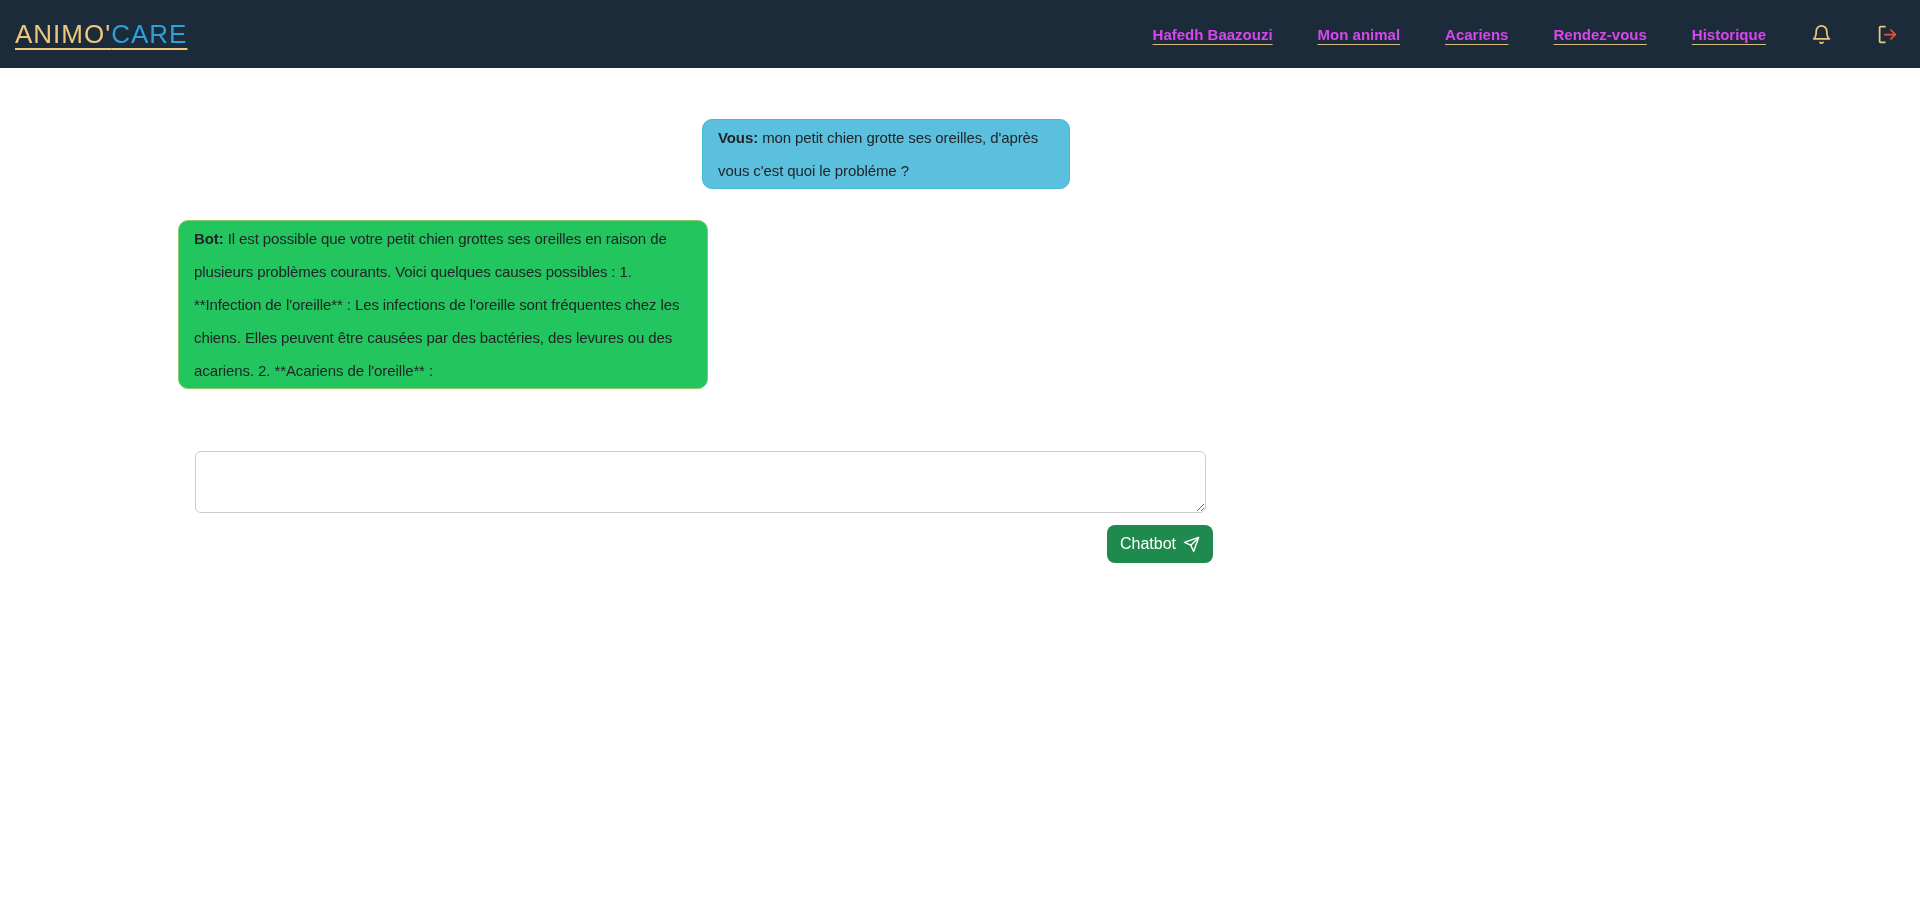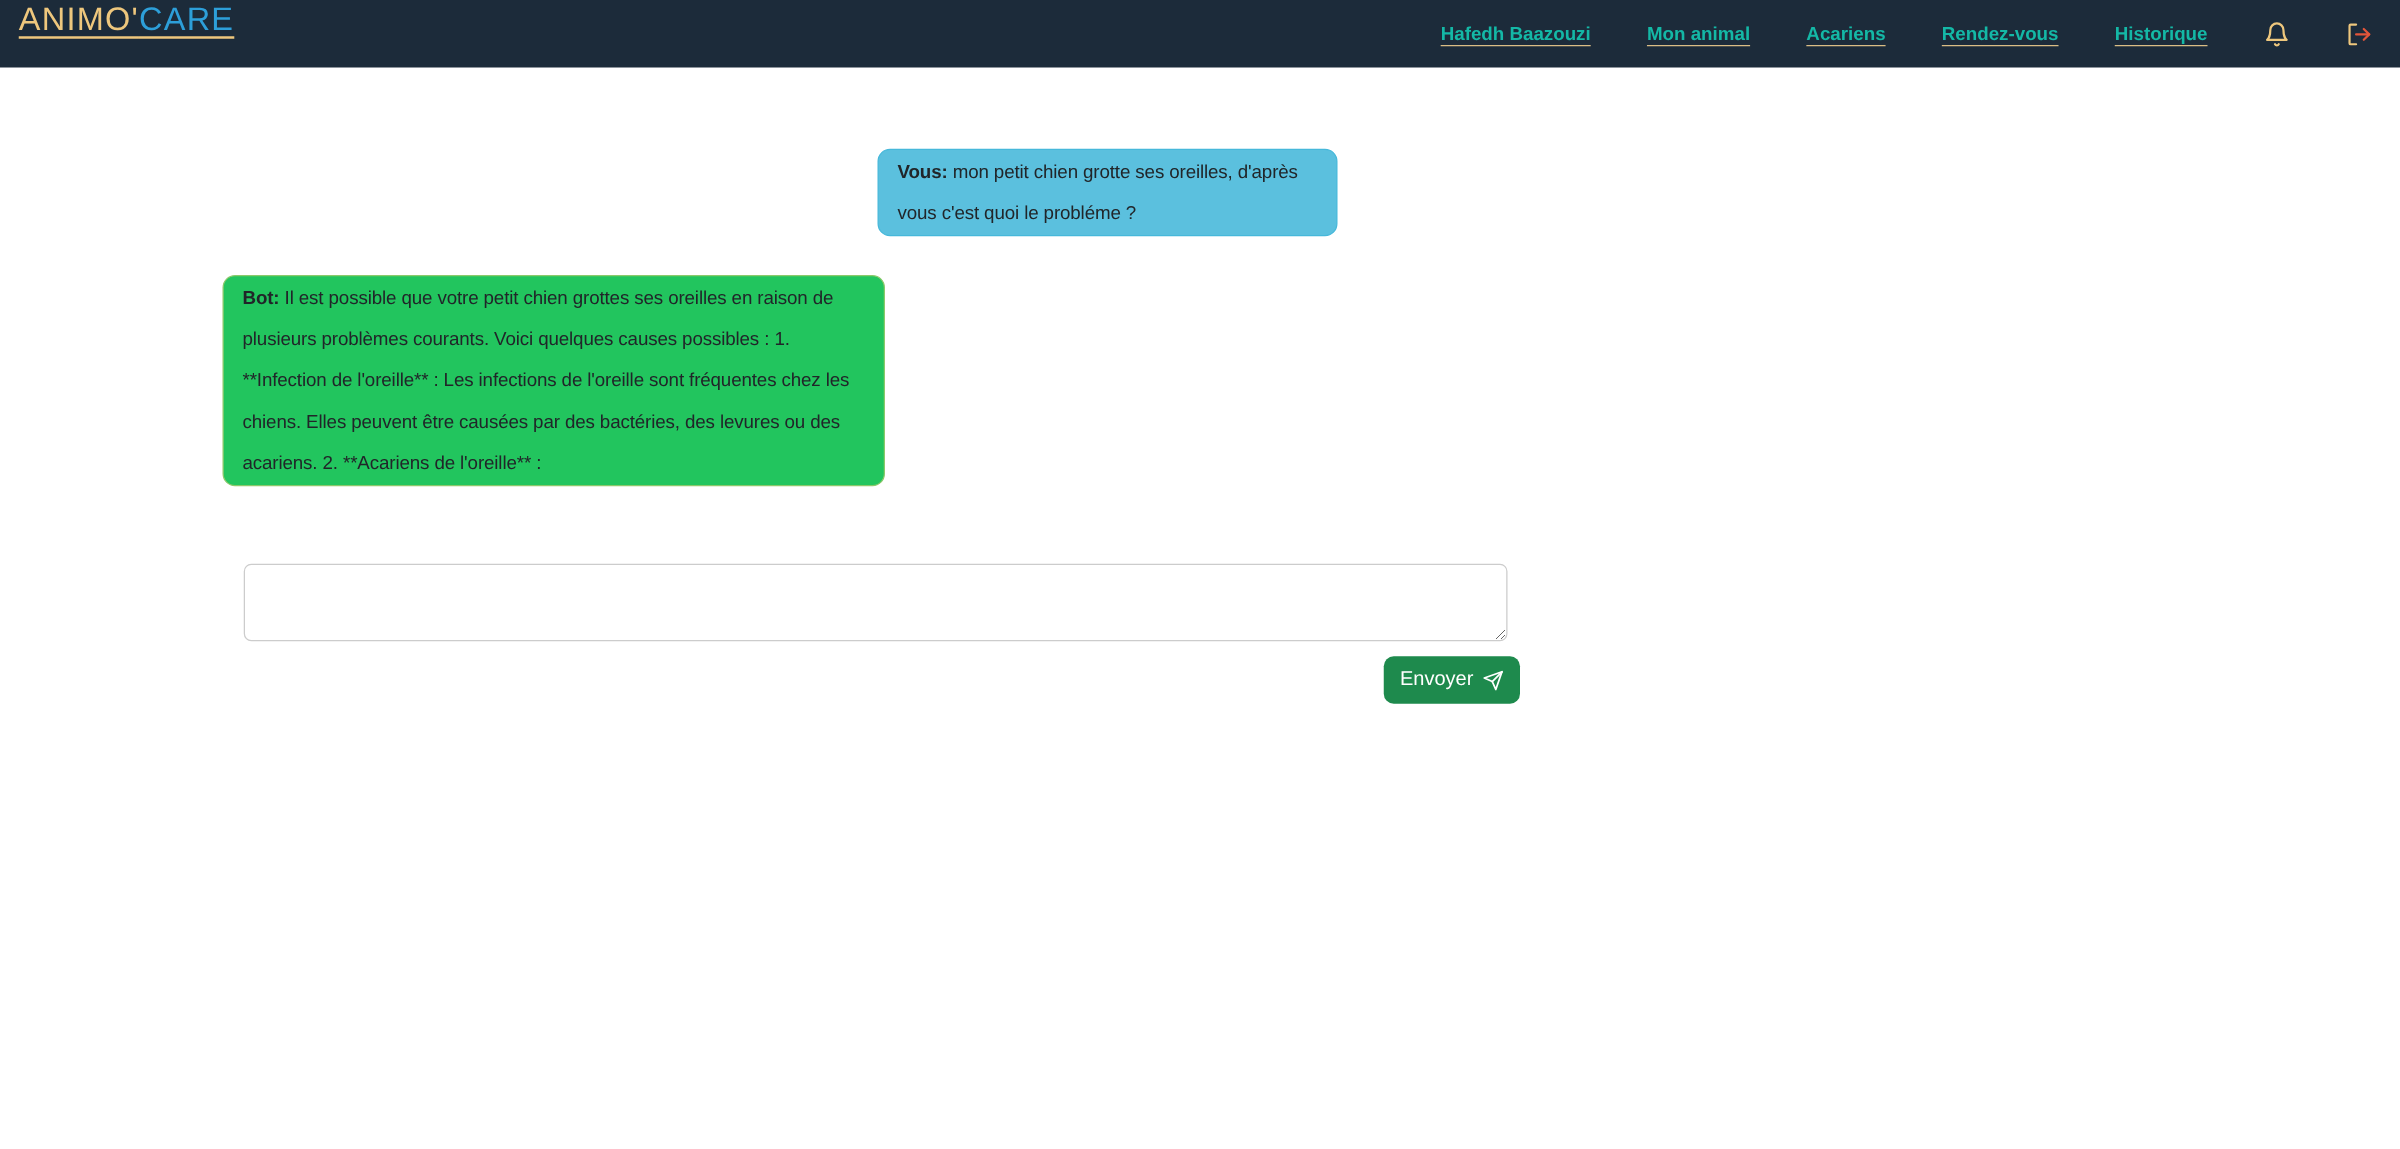--- a/index.html
+++ b/index.html
@@ -5,35 +5,35 @@
   * { margin: 0; padding: 0; box-sizing: border-box; }
   html, body {
     width: 1920px; height: 919px;
     background: #ffffff;
     font-family: "Liberation Sans", sans-serif;
     overflow: hidden;
   }
 
   
   .navbar {
-    position: absolute; left: 0; top: 0; width: 1920px; height: 54px;
+    position: absolute; left: 0; top: 0; width: 1920px; height: 68px;
     background: #1c2b3a;
-    display: flex; justify-content: space-between;
+    display: flex; align-items: center; justify-content: space-between;
     padding: 0 22px 0 15px;
   }
   .brand {
     font-size: 26px; letter-spacing: 1px; font-weight: 400;
     color: #eec77d; text-decoration: underline;
     text-decoration-color: #eec77d; text-decoration-thickness: 2px;
     text-underline-offset: 5px; cursor: pointer;
   }
   .brand .care { color: #2d9fd9; }
   .nav-right { display: flex; align-items: center; gap: 45px; }
   .nav-link {
-    color: #14b8a6; font-size: 15px; font-weight: 600;
+    color: #d946ef; font-size: 15px; font-weight: 600;
     text-decoration: underline; text-decoration-color: #d9bd85;
     text-underline-offset: 4px; cursor: pointer; white-space: nowrap;
   }
   .nav-icon { display: inline-flex; align-items: center; cursor: pointer; }
   .nav-icon svg { display: block; }
 
   
   .bubble {
     position: absolute;
     font-size: 15px; line-height: 33px; color: #212529;
@@ -109,21 +109,21 @@
   </div>
 
   <div class="bubble bot">
     <strong>Bot:</strong>
     <span>Il est possible que votre petit chien grottes ses oreilles en raison de plusieurs problèmes courants. Voici quelques causes possibles : 1. **Infection de l'oreille** : Les infections de l'oreille sont fréquentes chez les chiens. Elles peuvent être causées par des bactéries, des levures ou des acariens. 2. **Acariens de l'oreille** :</span>
   </div>
 
   <textarea class="chat-input" style=""></textarea>
 
   <button class="send-button">
-    <span>Envoyer</span>
+    <span>Chatbot</span>
     <span>
       <svg width="17" height="17" viewBox="0 0 24 24" fill="none" stroke="#ffffff" stroke-width="2" stroke-linecap="round" stroke-linejoin="round">
         <line x1="22" y1="2" x2="11" y2="13"></line>
         <polygon points="22 2 15 22 11 13 2 9 22 2"></polygon>
       </svg>
     </span>
   </button>
 </main>
 
 </body></html>

